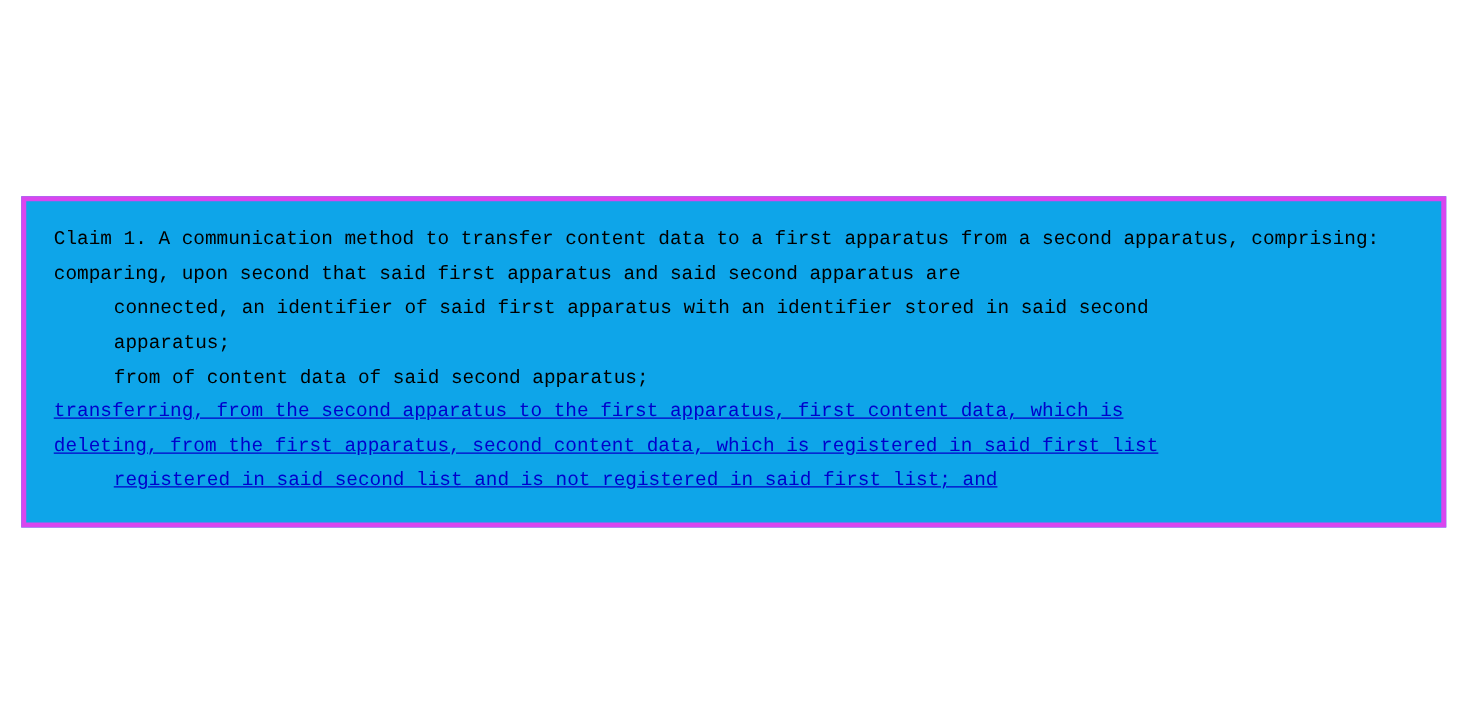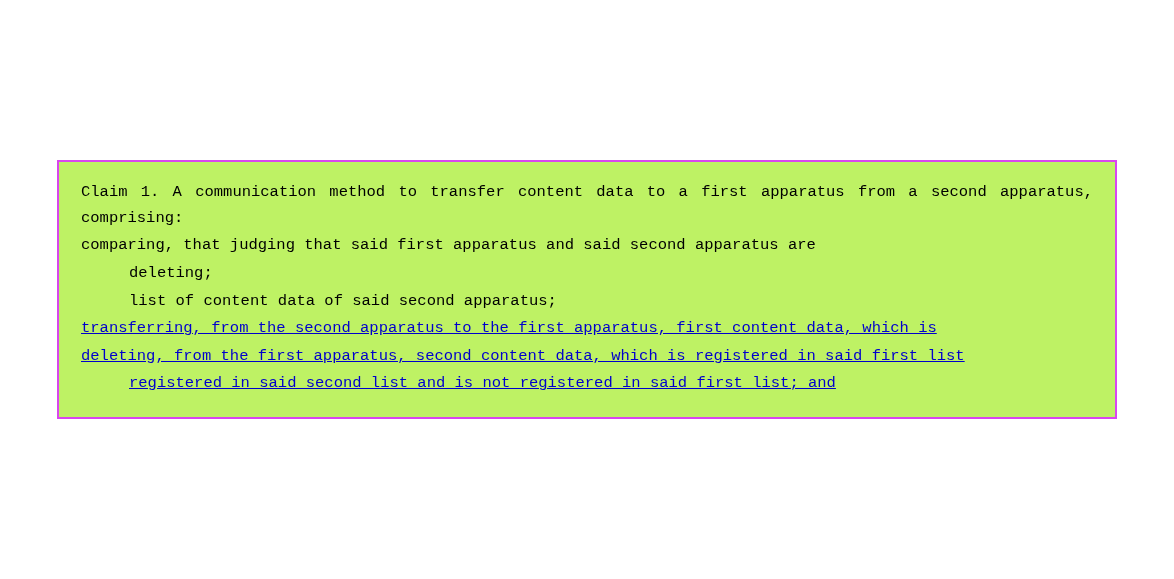--- a/index.html
+++ b/index.html
@@ -11,24 +11,24 @@
     body {
       background: #ffffff;
       display: flex;
       justify-content: center;
       align-items: center;
       min-height: 100vh;
       font-family: "Courier New", Courier, monospace;
     }
 
     .patent-box {
-      width: 1060px;
-      border: 2px solid #d946ef;
+      width: 1140px;
+      border: 4px solid #d946ef;
       padding: 18px 22px;
-      background: #bef264;
+      background: #0ea5e9;
     }
 
     .claim-text {
       font-size: 15.5px;
       line-height: 1.65;
       color: #000000;
       text-align: justify;
     }
 
     .claim-text p {
@@ -50,24 +50,25 @@
   </style>
 </head>
 <body>
 
 <div class="patent-box">
   <div class="claim-text">
 
     <p class="block">Claim 1. A communication method to transfer content data to a first apparatus from a second apparatus, comprising:</p>
 
 
-    <p class="block">comparing, that judging that said first apparatus and said second apparatus are</p>
-    <p class="block indent">deleting;</p>
+    <p class="block">comparing, upon second that said first apparatus and said second apparatus are</p>
+    <p class="block indent">connected, an identifier of said first apparatus with an identifier stored in said second</p>
+    <p class="block indent">apparatus;</p>
 
-    <p class="block indent">list of content data of said second apparatus;</p>
+    <p class="block indent">from of content data of said second apparatus;</p>
 
     <p class="block blue">transferring, from the second apparatus to the first apparatus, first content data, which is</p>
     <p class="block blue">deleting, from the first apparatus, second content data, which is registered in said first list</p>
 
     <p class="block indent blue">registered in said second list and is not registered in said first list; and</p>
 
   </div>
 </div>
 
 </body></html>

